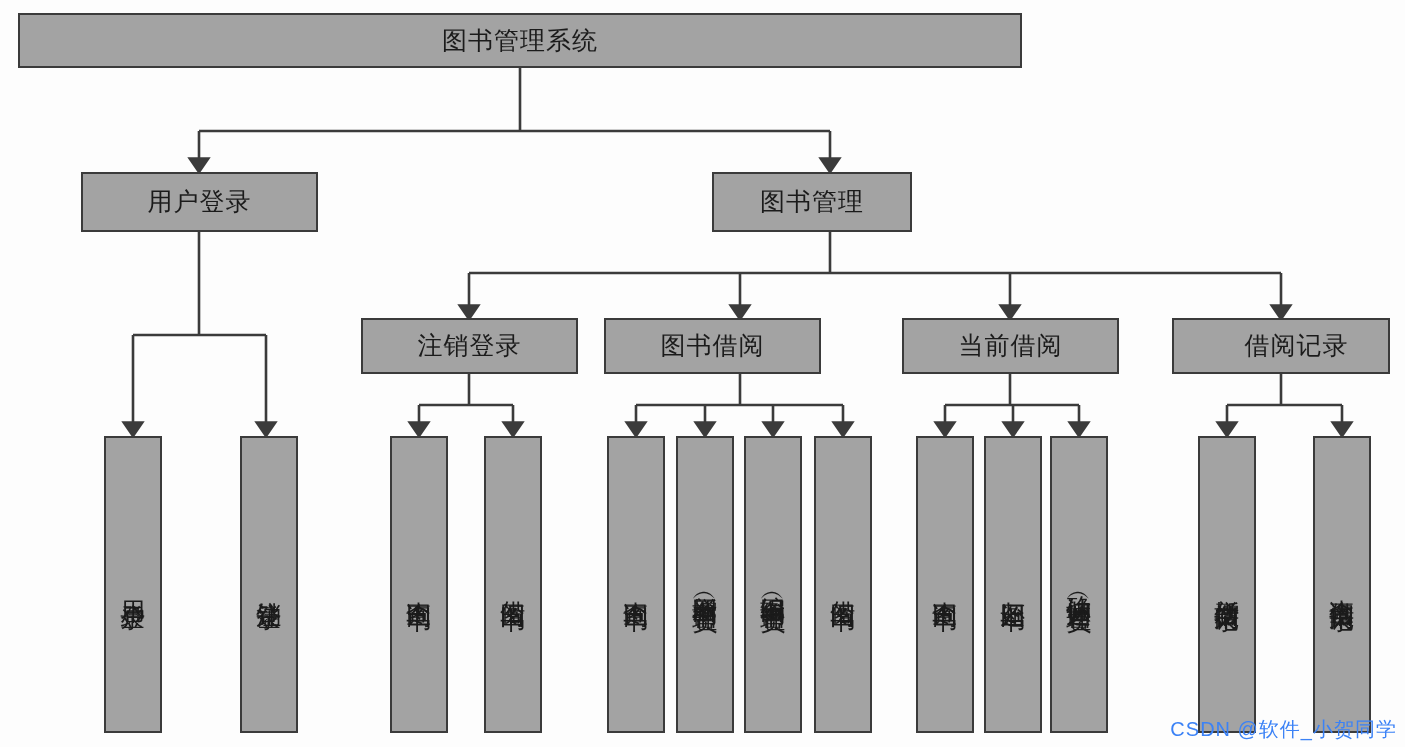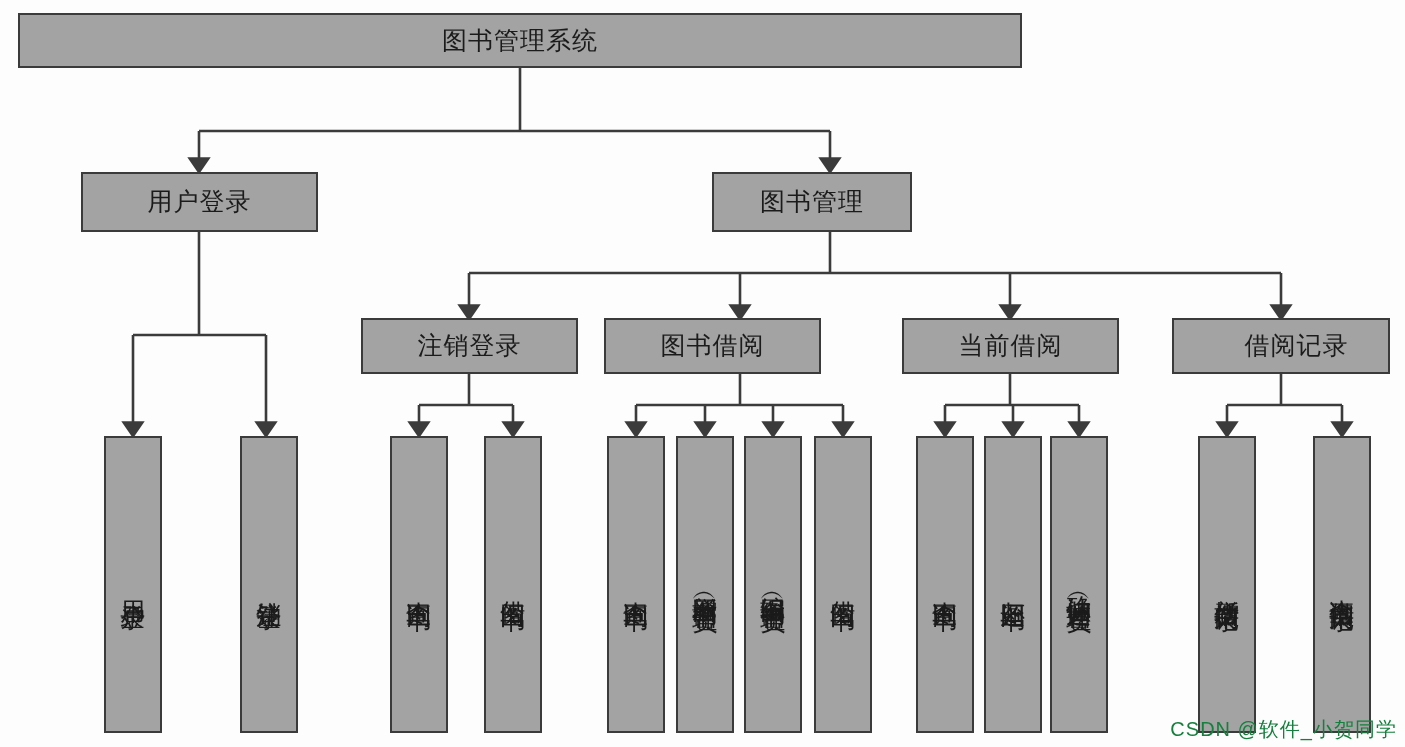--- a/index.html
+++ b/index.html
@@ -37,21 +37,21 @@
     padding:6px 0;
     align-items:center;
     justify-content:center;
     text-align:center;
     white-space:normal;
   }
   #watermark{
     position:absolute;
     right:8px;bottom:4px;
     font-size:20px;
-    color:#15803d;
+    color:#3b82f6;
     letter-spacing:1px;
     white-space:nowrap;
     pointer-events:none;
     margin-left:20px;
   }
 </style>
 </head>
 <body>
 
 <div id="diagram">

